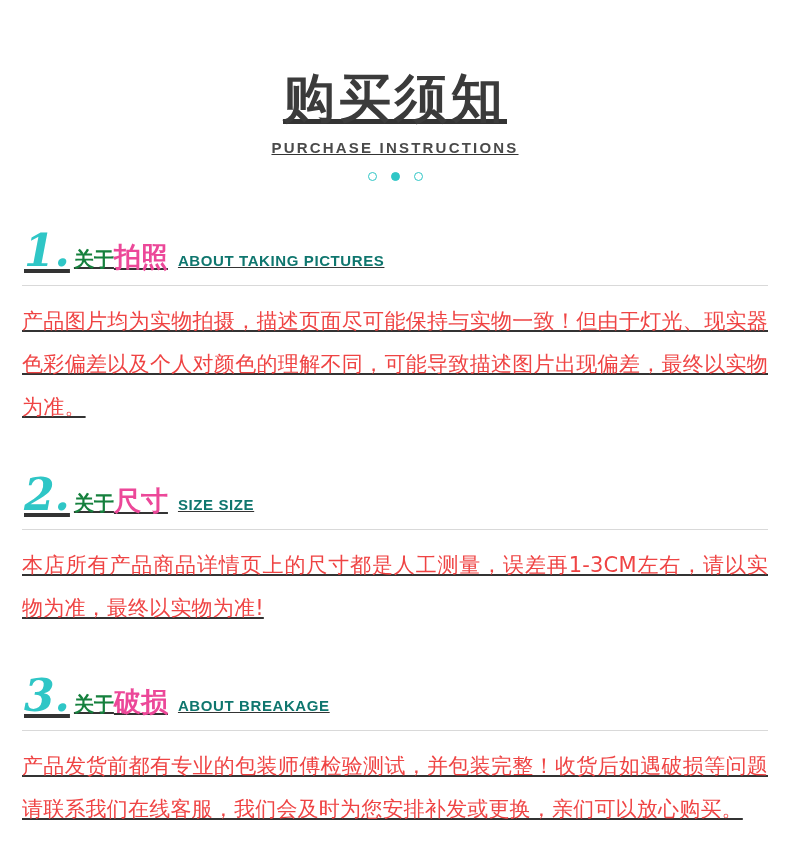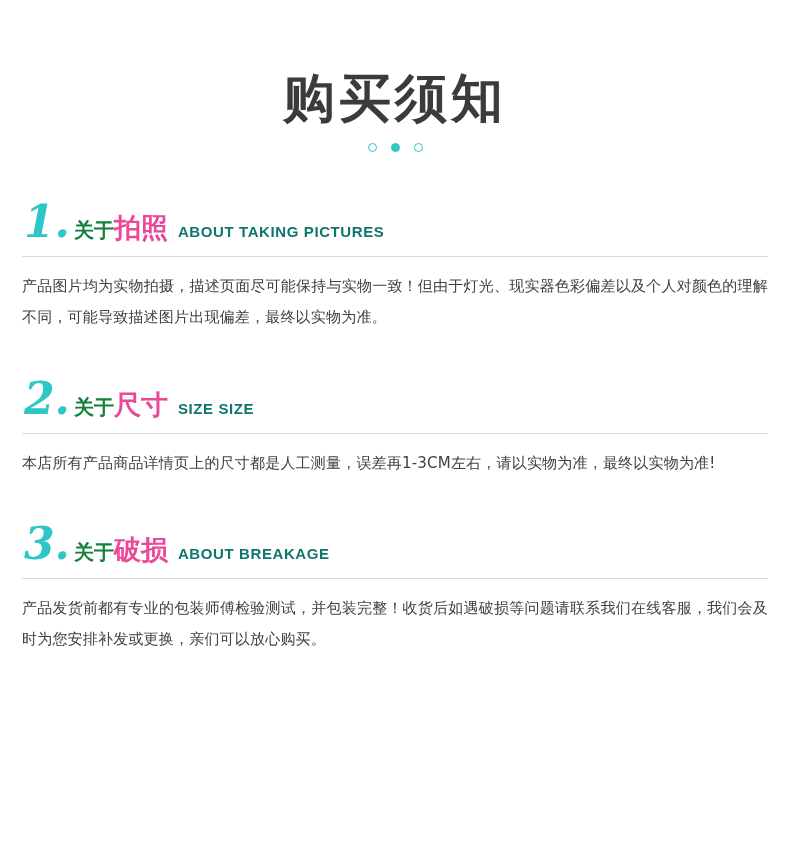--- a/index.html
+++ b/index.html
@@ -12,20 +12,21 @@
     height: 866px;
     font-family: "Liberation Sans", sans-serif;
     color: #333333;
     overflow: hidden;
   }
   .page {
     width: 790px;
     height: 866px;
     position: relative;
     box-sizing: border-box;
+    text-decoration: underline;
   }
 
   
   .header {
     text-align: center;
     padding-top: 70px;
   }
   .header-title {
     font-family: "DejaVu Sans", "Liberation Sans", sans-serif;
     font-size: 52px;
@@ -110,34 +111,35 @@
   }
   .divider {
     margin-top: 12px;
     height: 1px;
     background: #d9d9d9;
     width: 100%;
   }
   .sec-body {
     margin-top: 14px;
     font-family: "DejaVu Sans", "Liberation Sans", sans-serif;
-    font-size: 15px;
+    font-size: 21px;
     line-height: 2.05;
-    color: #404040;
+    color: #ef4444;
     letter-spacing: 0.2px;
     text-align: justify;
   }
 </style>
 </head>
 <body>
 
 <div class="page">
 
   <div class="header">
     <div class="header-title">购买须知</div>
+    <div class="header-sub">PURCHASE INSTRUCTIONS</div>
     <div class="dots">
       <span class="dot hollow"></span>
       <span class="dot solid"></span>
       <span class="dot hollow"></span>
     </div>
   </div>
 
   <div class="section sec-1">
     <div class="sec-head">
       <span class="sec-num">1.</span>

